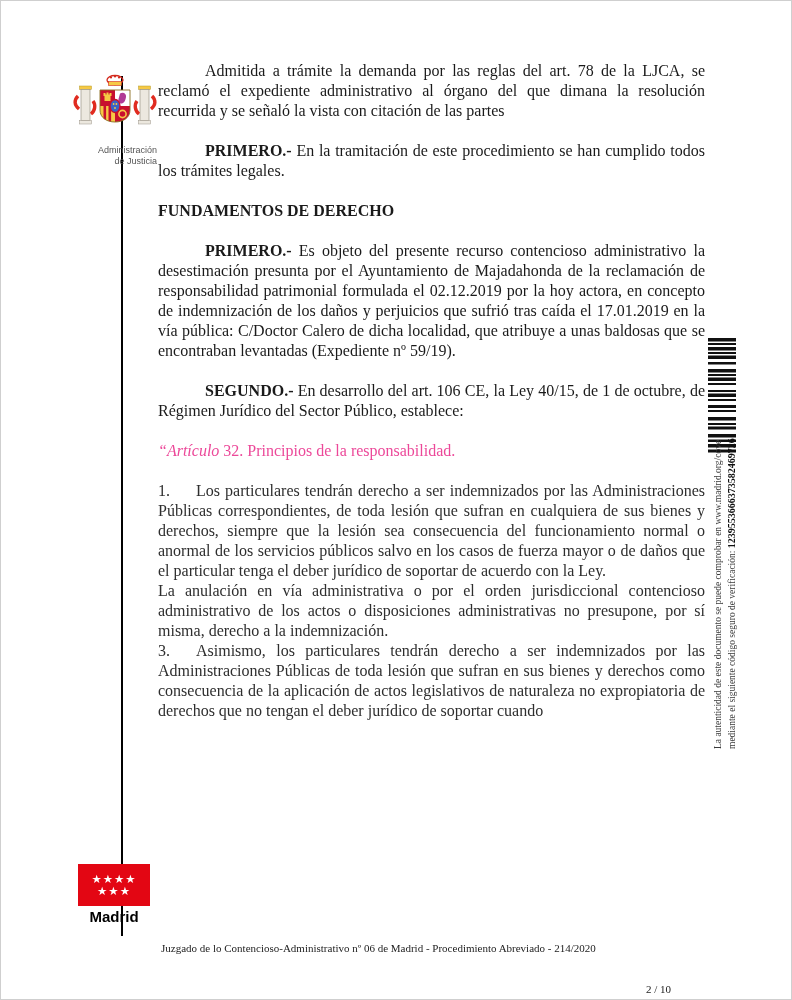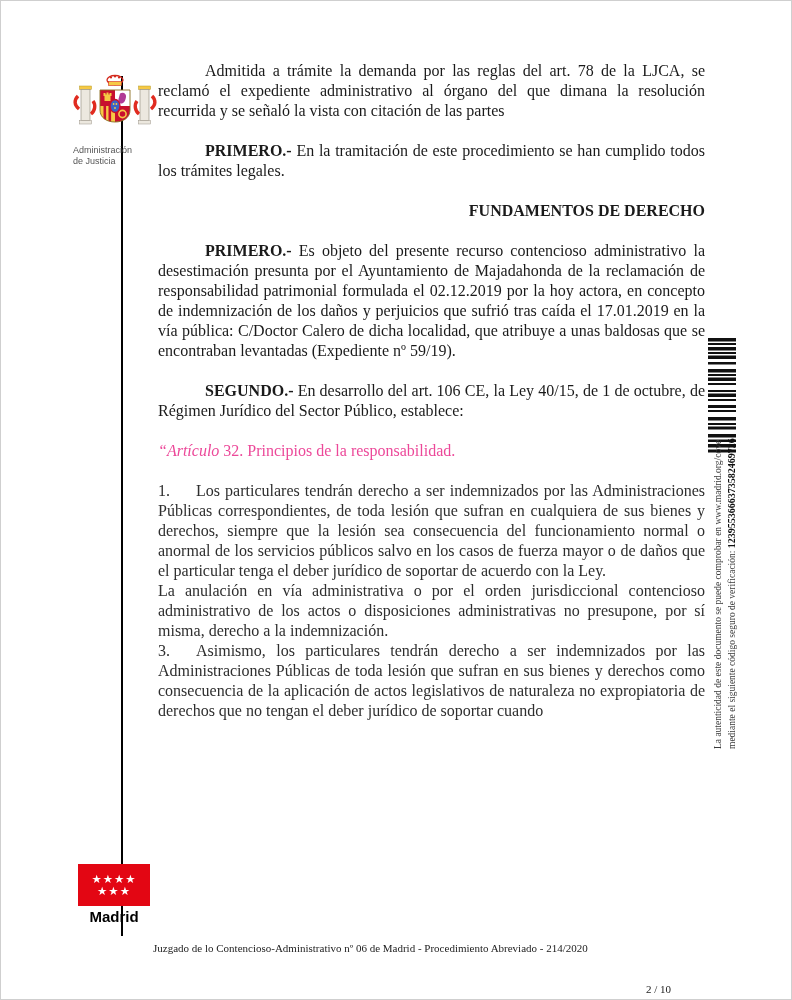--- a/index.html
+++ b/index.html
@@ -4,41 +4,41 @@
 <style>
   html,body{margin:0;padding:0;background:#888;}
   .page{
     position:relative;width:792px;height:1000px;background:#fff;
     margin:0 auto;overflow:hidden;box-sizing:border-box;border:1px solid #cfcfcf;
     font-family:"Liberation Serif",serif;color:#1a1a1a;
   }
   .separator{position:absolute;left:120px;top:75px;width:2px;height:860px;background:#000;}
 
   
-  .arms-block{position:absolute;left:72px;top:72px;width:84px;text-align:left;}
+  .arms-block{position:absolute;left:72px;top:72px;width:84px;text-align:right;}
   .arms-caption{font-family:"Liberation Sans",sans-serif;font-size:9px;line-height:10.5px;color:#555;margin-top:2px;}
   .madrid-block{position:absolute;left:76px;top:863px;width:74px;text-align:center;}
   .madrid-box{width:72px;height:42px;background:#e30613;color:#fff;display:flex;flex-direction:column;
     align-items:center;justify-content:center;margin:0 auto;}
   .madrid-box .stars{font-size:11.5px;line-height:12.5px;letter-spacing:1px;white-space:nowrap;}
   .madrid-label{font-family:"Liberation Sans",sans-serif;font-weight:bold;font-size:15px;color:#000;margin-top:2px;}
 
   
   .content{position:absolute;left:157px;top:60px;width:547px;}
   .para{font-size:16px;line-height:20px;text-align:justify;margin:0 0 20px 0;}
   .indent{text-indent:47px;}
   .para b{font-weight:bold;}
-  .heading-center{font-size:16px;line-height:20px;font-weight:bold;text-align:right;margin:12px 0 20px 0;}
+  .heading-center{font-size:16px;line-height:20px;font-weight:bold;text-align:left;margin:12px 0 20px 0;}
   .quote{color:#ec4899;}
   .quote .ital{font-style:italic;}
   .item{color:#2e2e2e;margin:0;}
   .item .num{display:inline-block;width:38px;text-indent:0;}
 
   
-  .footer-court{position:absolute;left:152px;top:941px;font-size:11px;color:#222;}
+  .footer-court{position:absolute;left:160px;top:941px;font-size:11px;color:#222;}
   .footer-page{position:absolute;left:645px;top:982px;font-size:11px;color:#222;}
 
   
   .barcode{position:absolute;left:705px;top:337px;}
   .verification{
     position:absolute;left:711px;top:748px;
     transform:rotate(-90deg);transform-origin:0 0;
     width:294px;font-size:9.5px;line-height:13px;color:#3a3a3a;
     white-space:nowrap;font-family:"Liberation Serif",serif;
   }

